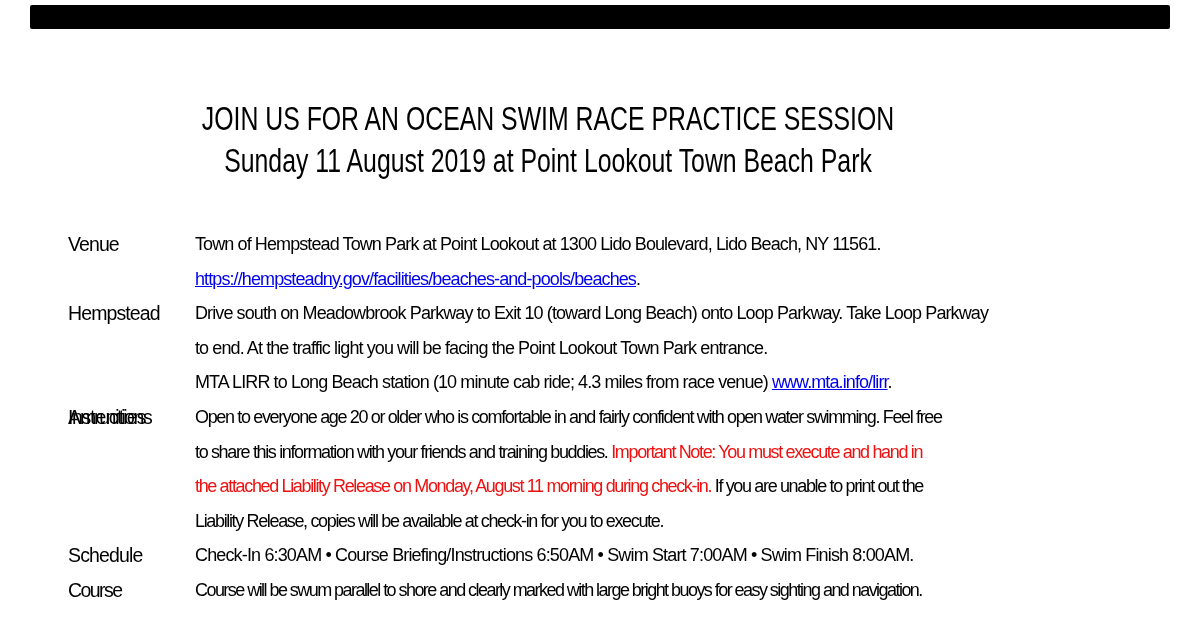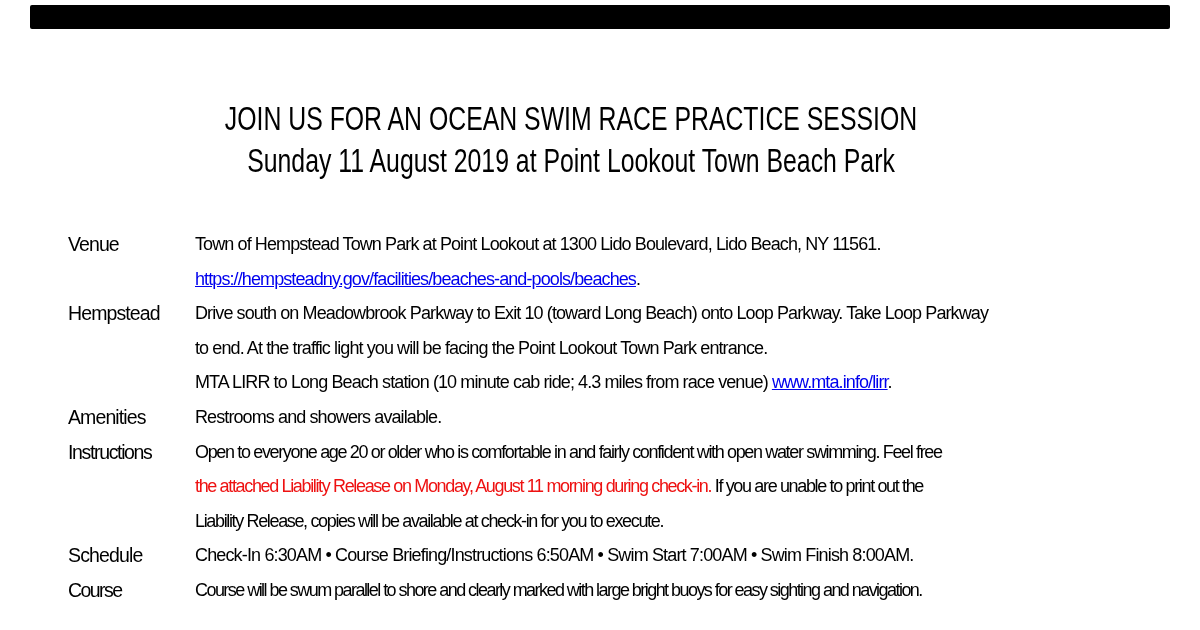--- a/index.html
+++ b/index.html
@@ -19,21 +19,20 @@
     width: 1140px; height: 24px;
     background: #000000;
     border-radius: 2px;
   }
 
   .title-block {
     position: absolute;
     top: 97px; left: 0;
     width: 1096px;
     text-align: center;
-    margin-left: 23px;
   }
   .title-line {
     font-size: 34px;
     line-height: 42px;
     font-weight: 400;
     white-space: pre;
     transform: scaleX(0.73);
     transform-origin: 50% 50%;
     color: #000000;
   }
@@ -94,26 +93,26 @@
 
     <div class="row">
       <div class="label">Hempstead</div>
       <div class="line"><span>Drive south on Meadowbrook Parkway to Exit 10 (toward Long Beach) onto Loop Parkway. Take Loop Parkway</span></div>
       <div class="line"><span>to end. At the traffic light you will be facing the Point Lookout Town Park entrance.</span></div>
       <div class="line"><span>MTA LIRR to Long Beach station (10 minute cab ride; 4.3 miles from race venue) </span><a class="link">www.mta.info/lirr</a><span>.</span></div>
     </div>
 
     <div class="row">
       <div class="label">Amenities</div>
-      <div class="line"><span>Restrooms and showers available.</span></div>
     </div>
 
     <div class="row row-tight">
       <div class="label">Instructions</div>
       <div class="line"><span>Open to everyone age 20 or older who is comfortable in and fairly confident with open water swimming. Feel free</span></div>
+      <div class="line"><span>to share this information with your friends and training buddies. </span><span class="red">Important Note: You must execute and hand in</span></div>
       <div class="line"><span class="red">the attached Liability Release on Monday, August 11 morning during check-in.</span><span> If you are unable to print out the</span></div>
       <div class="line"><span>Liability Release, copies will be available at check-in for you to execute.</span></div>
     </div>
 
     <div class="row row-schedule">
       <div class="label">Schedule</div>
       <div class="line"><span>Check-In 6:30AM • Course Briefing/Instructions 6:50AM • Swim Start 7:00AM • Swim Finish 8:00AM.</span></div>
     </div>
 
     <div class="row row-tighter">

